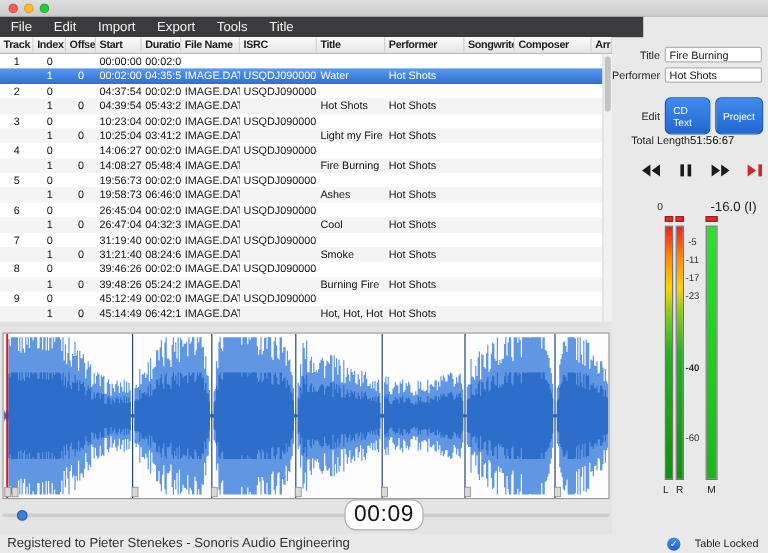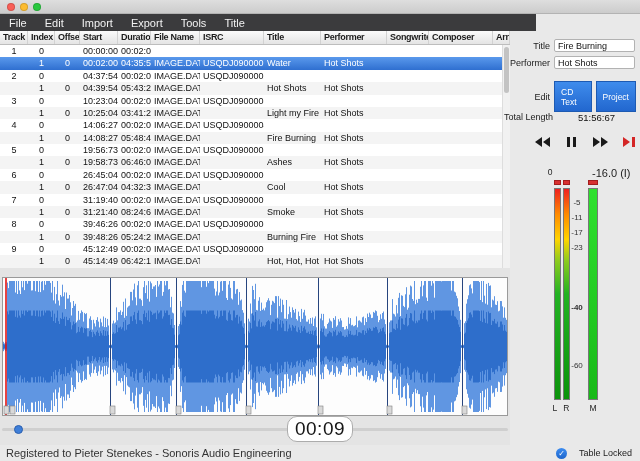--- a/index.html
+++ b/index.html
@@ -44,26 +44,26 @@
   .locked{position:absolute;left:556px;top:0;height:16px;display:flex;align-items:center;gap:4px;}
   .lock-icon{width:11px;height:11px;border-radius:50%;background:linear-gradient(#3c8cf0,#1f66cc);
     color:#fff;font-size:8px;line-height:11px;text-align:center;}
   .locked-label{font-size:9px;color:#222;margin-left:8px;}
   
   .side{position:absolute;left:504px;top:31px;width:136px;height:414px;}
   .frow{position:absolute;left:0;width:136px;height:15px;display:flex;align-items:center;}
   .flabel{width:46px;flex:none;text-align:right;font-size:9px;color:#222;padding-right:4px;}
   .finput{flex:1;height:13px;min-width:0;font-size:9px;font-family:"Liberation Sans",sans-serif;
     border:1px solid #b2b2b2;border-radius:2px;background:#fff;padding:0 3px;margin-right:5px;box-sizing:border-box;color:#111;}
-  .btn{height:13px;border-radius:0;background:linear-gradient(#3f8cec,#2267cf);color:#fff;
+  .btn{height:13px;border-radius:5px;background:linear-gradient(#3f8cec,#2267cf);color:#fff;
     font-size:8.5px;border:1px solid #1d5ab2;padding:8px 6px;margin-right:4px;font-family:"Liberation Sans",sans-serif;
     display:flex;align-items:center;}
   .tl-row{position:absolute;left:0;top:79px;width:136px;height:14px;display:flex;align-items:center;}
-  .tlabel{width:62px;font-size:9px;color:#222;}
-  .tvalue{margin-left:12px;font-size:9.5px;color:#111;}
+  .tlabel{width:62px;text-align:right;font-size:9px;color:#222;padding-left:9px;}
+  .tvalue{margin-left:0;font-size:9.5px;color:#111;}
   
   .transport{position:absolute;left:28px;top:103px;display:flex;gap:9px;}
   .tp{width:20px;height:16px;display:flex;align-items:center;justify-content:center;gap:1px;}
   .tri-l{width:0;height:0;border-top:5px solid transparent;border-bottom:5px solid transparent;border-right:7px solid #1a1a1a;}
   .tri-r{width:0;height:0;border-top:5px solid transparent;border-bottom:5px solid transparent;border-left:7px solid #1a1a1a;}
   .pbar{width:3px;height:10px;background:#1a1a1a;margin:0 1px;}
   .tp.red .tri-r{border-left-color:#d42626;}
   .rbar{width:2.5px;height:10px;background:#d42626;margin-left:1px;}
   
   .meter-zero{position:absolute;left:40px;top:136px;width:12px;text-align:center;font-size:8.5px;color:#222;}

